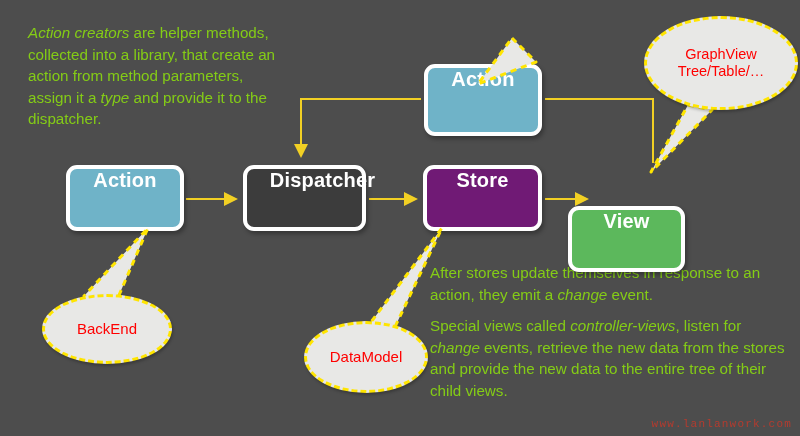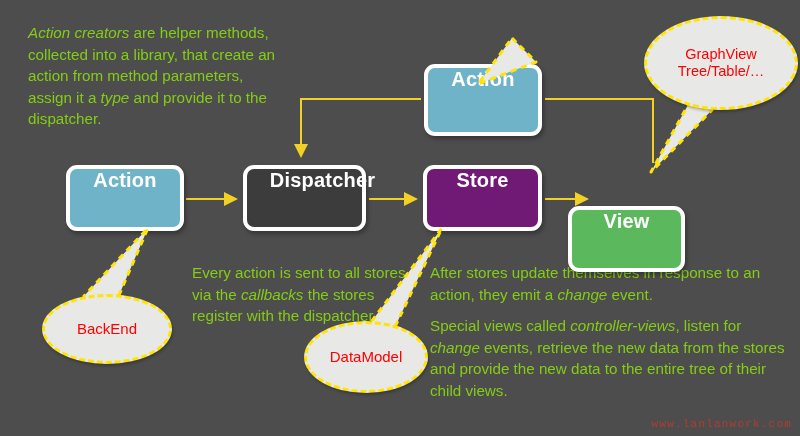--- a/index.html
+++ b/index.html
@@ -138,21 +138,20 @@
   <div class="node n-store" id="node-store">
     <span>Store</span>
   </div>
 
   <div class="node n-view" id="node-view">
     <span>View</span>
   </div>
 
   <div class="para" id="txt-intro"><i>Action creators</i><span> are helper methods, collected into a library, that create an action from method parameters, assign it a </span><i>type</i><span> and provide it to the dispatcher.</span></div>
 
-  <div class="para" id="txt-mid"><span>Every action is sent to all stores via the </span><i>callbacks</i><span> the stores register with the dispatcher.</span></div>
 
   <div class="para" id="txt-right-b"><span>Special views called </span><i>controller-views</i><span>, listen for </span><i>change</i><span> events, retrieve the new data from the stores and provide the new data to the entire tree of their child views.</span></div>
 
   <div class="para" id="txt-right-a"><span>After stores update themselves in response to an action, they emit a </span><i>change</i><span> event.</span></div>
 
 
   <div class="bubble" id="bub-graphview">
     <span>GraphView
 Tree/Table/…</span>
   </div>

